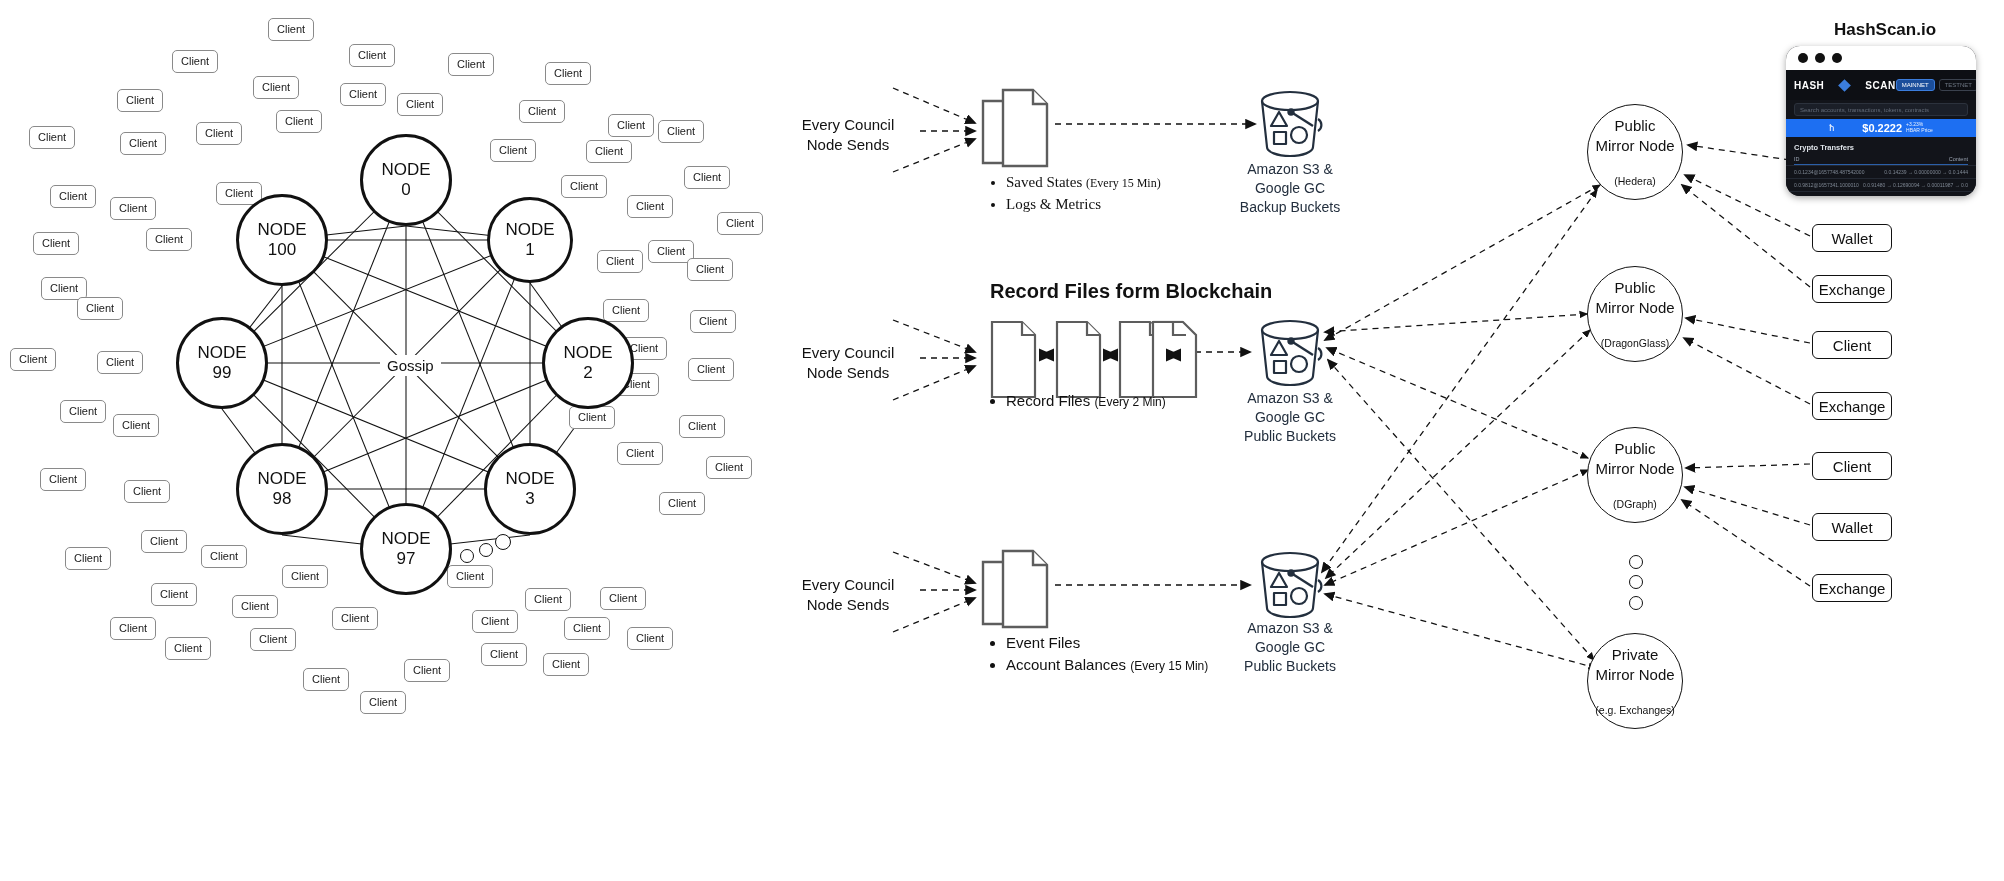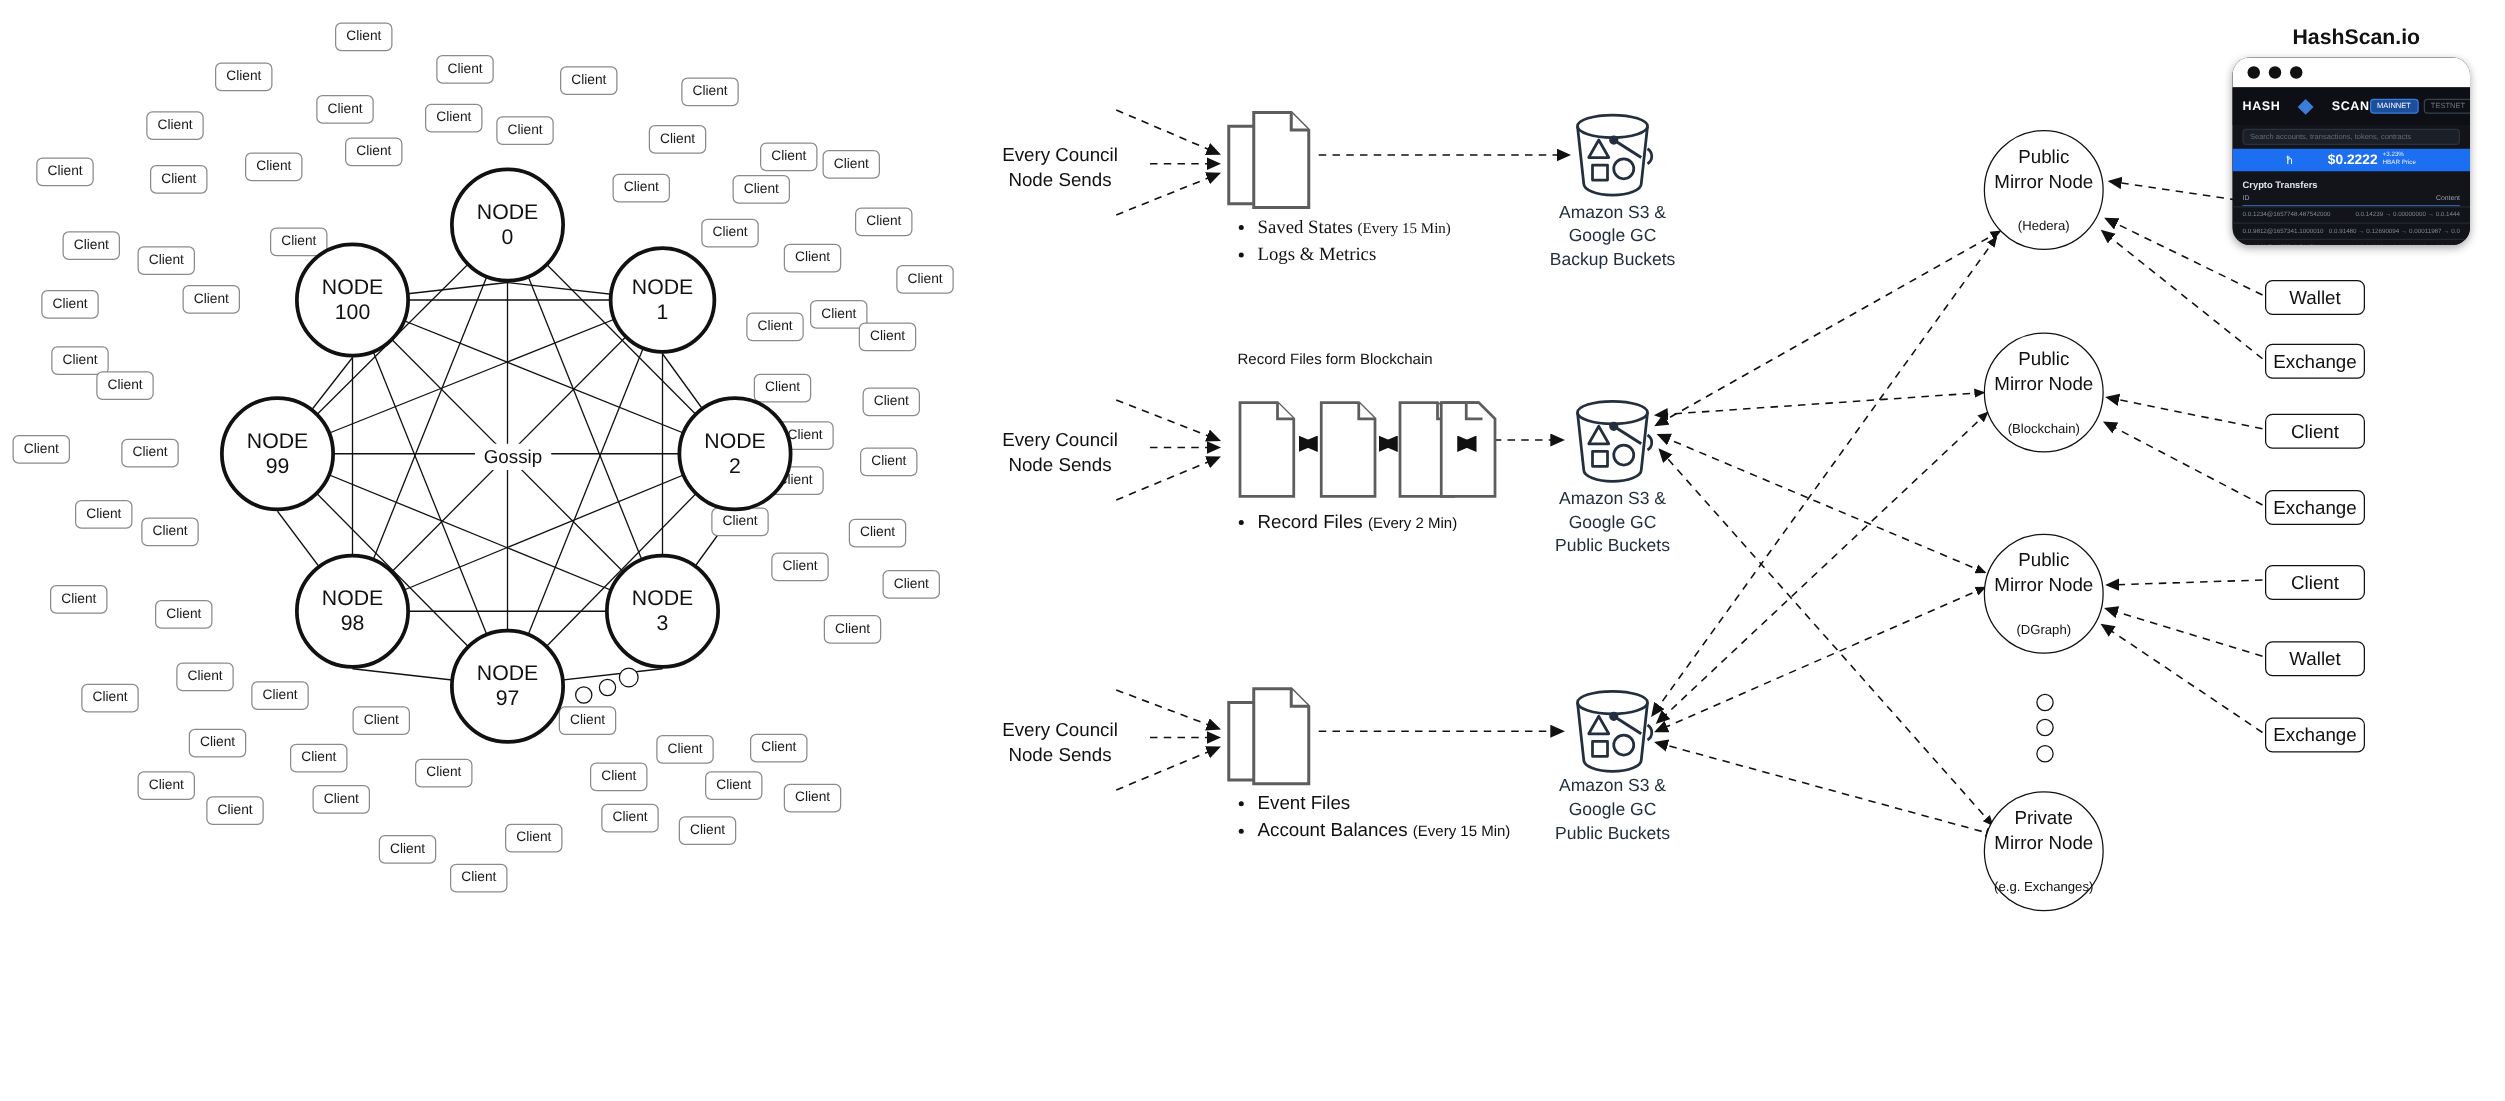--- a/index.html
+++ b/index.html
@@ -25,21 +25,21 @@
   .gossip{position:absolute;font-size:15px;background:#fff;padding:2px 7px;}
   .dot{position:absolute;border:1.6px solid #111;border-radius:50%;background:#fff;}
 
   .bigtitle{
     position:absolute;font-size:28px;font-weight:bold;line-height:1.18;
     text-align:center;letter-spacing:.2px;
   }
 
   
   .sendlbl{position:absolute;font-size:15px;line-height:1.35;text-align:center;white-space:nowrap;}
-  .sectitle{position:absolute;font-size:12px;font-weight:normal;white-space:nowrap;}
+  .sectitle{position:absolute;font-size:20px;font-weight:bold;white-space:nowrap;}
   .bullets{position:absolute;font-size:15px;line-height:1.45;}
   .bullets li{margin:0;padding:0;}
   .bullets ul{margin:0;padding-left:18px;}
   .small{font-size:12px;}
 
   .buckcap{
     position:absolute;font-size:14px;line-height:1.35;text-align:center;
     color:#232f3e;white-space:nowrap;
   }
 
@@ -386,21 +386,21 @@
     <div>Amazon S3 &amp;</div>
     <div>Google GC</div>
     <div>Backup Buckets</div>
   </div>
 
   <div class="sectitle" style="left:990px;top:280px;">Record Files form Blockchain</div>
   <div class="sendlbl" style="left:848px;top:343px;transform:translateX(-50%);">
     <div>Every Council</div>
     <div>Node Sends</div>
   </div>
-  <div class="bullets" style="left:988px;top:407px;">
+  <div class="bullets" style="left:988px;top:390px;">
     <ul>
       <li>
         <span>Record Files</span>
         <span class="small">(Every 2 Min)</span>
       </li>
     </ul>
   </div>
   <div class="buckcap" style="left:1290px;top:389px;transform:translateX(-50%);">
     <div>Amazon S3 &amp;</div>
     <div>Google GC</div>
@@ -430,21 +430,21 @@
 
   <div id="mirror-layer">
       <div class="mnode" style="left: 1587px; top: 104px; width: 96px; height: 96px;">
         <div>Public</div>
         <div>Mirror Node</div>
         <div class="sub">(Hedera)</div>
       </div>
       <div class="mnode" style="left: 1587px; top: 266px; width: 96px; height: 96px;">
         <div>Public</div>
         <div>Mirror Node</div>
-        <div class="sub">(Blockchain)</div>
+        <div class="sub">(DragonGlass)</div>
       </div>
       <div class="mnode" style="left: 1587px; top: 427px; width: 96px; height: 96px;">
         <div>Public</div>
         <div>Mirror Node</div>
         <div class="sub">(DGraph)</div>
       </div>
       <div class="mnode" style="left: 1587px; top: 633px; width: 96px; height: 96px;">
         <div>Private</div>
         <div>Mirror Node</div>
         <div class="sub">(e.g. Exchanges)</div>

